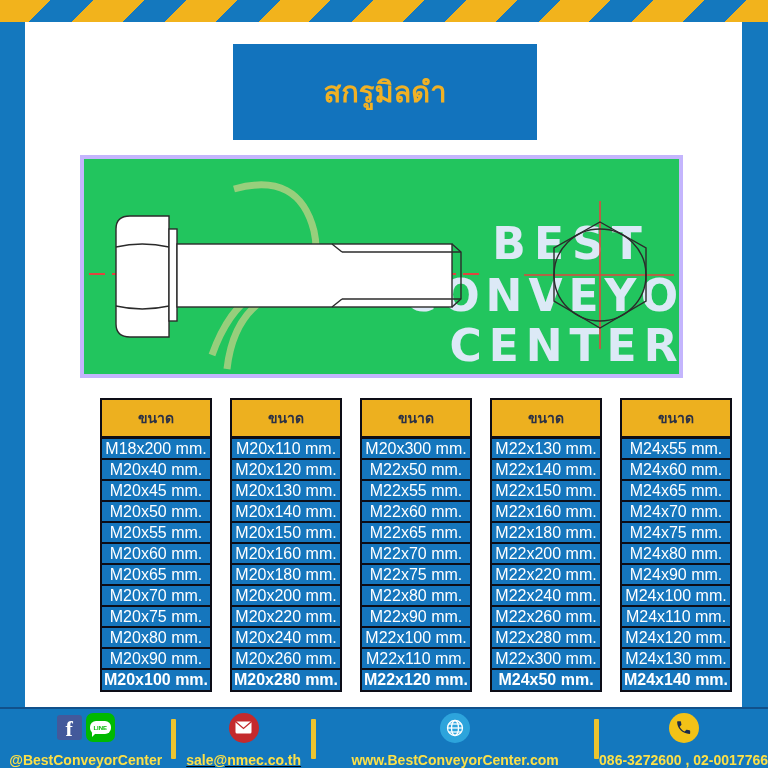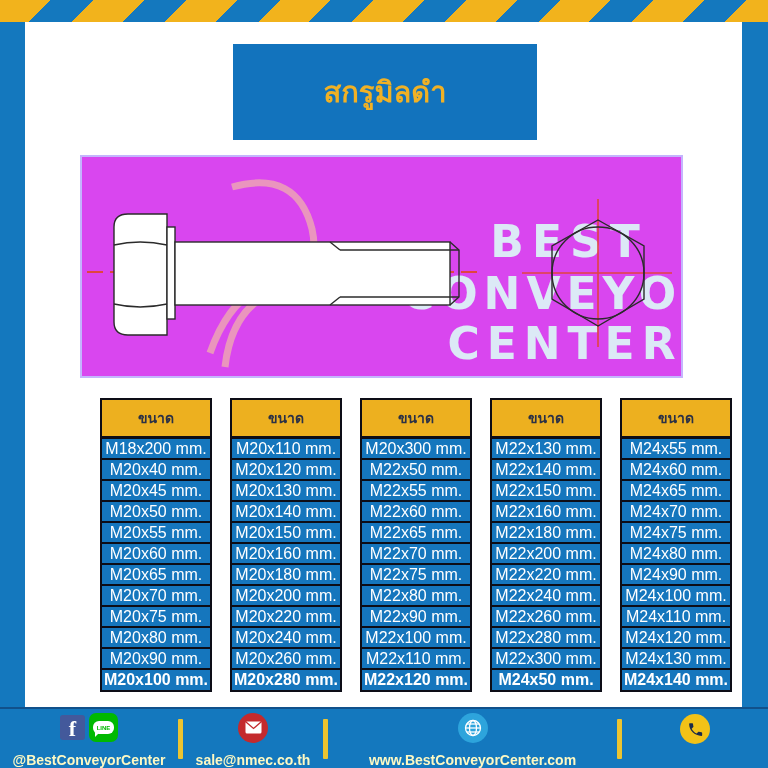--- a/index.html
+++ b/index.html
@@ -13,43 +13,43 @@
   .side-border.left{left:0;width:25px;}
   .side-border.right{right:0;width:26px;}
 
   
   .title-box{position:absolute;left:233px;top:44px;width:304px;height:96px;background:#1273bd;
     display:flex;flex-direction:column;align-items:center;justify-content:center;}
   .title-box .l1{color:#f0b125;font-weight:bold;font-size:29px;line-height:36px;}
   .title-box .l2{color:#f0b125;font-weight:bold;font-size:32px;line-height:44px;}
 
   
-  .drawing-box{position:absolute;left:80px;top:155px;width:603px;height:223px;background:#d946ef;
-    border:2px solid #c4b5fd;box-sizing:border-box;}
+  .drawing-box{position:absolute;left:80px;top:155px;width:603px;height:223px;background:#22c55e;
+    border:4px solid #c4b5fd;box-sizing:border-box;}
   .drawing-box svg{display:block;}
 
   
   .tables-row{position:absolute;left:100px;top:398px;display:flex;gap:18px;}
   .size-table{width:112px;border:2px solid #0d0d16;box-sizing:border-box;background:#0d0d16;}
   .size-header{height:36px;background:#edb01f;border-bottom:3px solid #0d0d16;
     display:flex;align-items:center;justify-content:center;
     color:#2b3146;font-weight:bold;font-size:14px;}
   .size-row{height:19px;background:#1576bd;border-bottom:2px solid #0d0d16;
     display:flex;align-items:center;justify-content:center;
     color:#ffffff;font-size:16px;}
   .size-row:last-child{border-bottom:none;height:20px;font-weight:bold;}
 
   
   .footer{position:absolute;left:0;bottom:0;width:768px;height:61px;background:#1478be;
     border-top:2px solid #11518b;box-sizing:border-box;display:flex;align-items:stretch;}
   .f-sec{display:flex;flex-direction:column;align-items:center;justify-content:flex-start;padding-top:3px;}
   .f-sec .icons{height:34px;display:flex;align-items:center;gap:4px;}
-  .f-label{color:#fef9c3;font-weight:bold;font-size:14px;margin-top:9px;white-space:nowrap;}
+  .f-label{color:#fde047;font-weight:bold;font-size:14px;margin-top:9px;white-space:nowrap;}
   .f-div{width:5px;height:40px;background:#ecc430;align-self:center;border-radius:1px;}
-  .sec-social{width:178px;} .sec-mail{width:140px;} .sec-web{width:289px;} .sec-phone{flex:1;}
+  .sec-social{width:178px;} .sec-mail{width:140px;text-decoration:underline;} .sec-web{width:289px;} .sec-phone{flex:1;}
 
   .icon-fb{width:25px;height:25px;background:#43599b;border-radius:3px;
     display:flex;align-items:flex-end;justify-content:center;
     color:#fff;font-weight:bold;font-size:22px;line-height:22px;font-family:"Liberation Serif",serif;}
   .icon-line{width:29px;height:29px;background:#00b900;border-radius:7px;
     display:flex;align-items:center;justify-content:center;position:relative;}
   .line-bubble{width:21px;height:13px;background:#ffffff;border-radius:6px;
     display:flex;align-items:center;justify-content:center;
     color:#00b900;font-weight:bold;font-size:6px;letter-spacing:0px;}
   .line-bubble:after{content:"";position:absolute;left:6px;bottom:5px;width:0;height:0;
@@ -238,16 +238,17 @@
     <div class="f-div"></div>
 
     <div class="f-sec sec-phone">
       <div class="icons">
         <div class="icon-circle icon-phone-bg">
           <svg width="17" height="17" viewBox="0 0 24 24">
             <path fill="#1b2a4a" d="M6.6 10.8c1.5 3 3.9 5.4 6.9 6.9l2.3-2.3c.3-.3.7-.4 1-.2 1.1.4 2.4.6 3.6.6.6 0 1 .4 1 1V20c0 .6-.4 1-1 1C10.6 21 3 13.4 3 4c0-.6.4-1 1-1h3.5c.6 0 1 .4 1 1 0 1.3.2 2.5.6 3.6.1.3 0 .7-.2 1l-2.3 2.2z"></path>
           </svg>
         </div>
       </div>
+      <div class="f-label">086-3272600 , 02-0017766</div>
     </div>
   </div>
 
 </div>
 
 </body></html>

